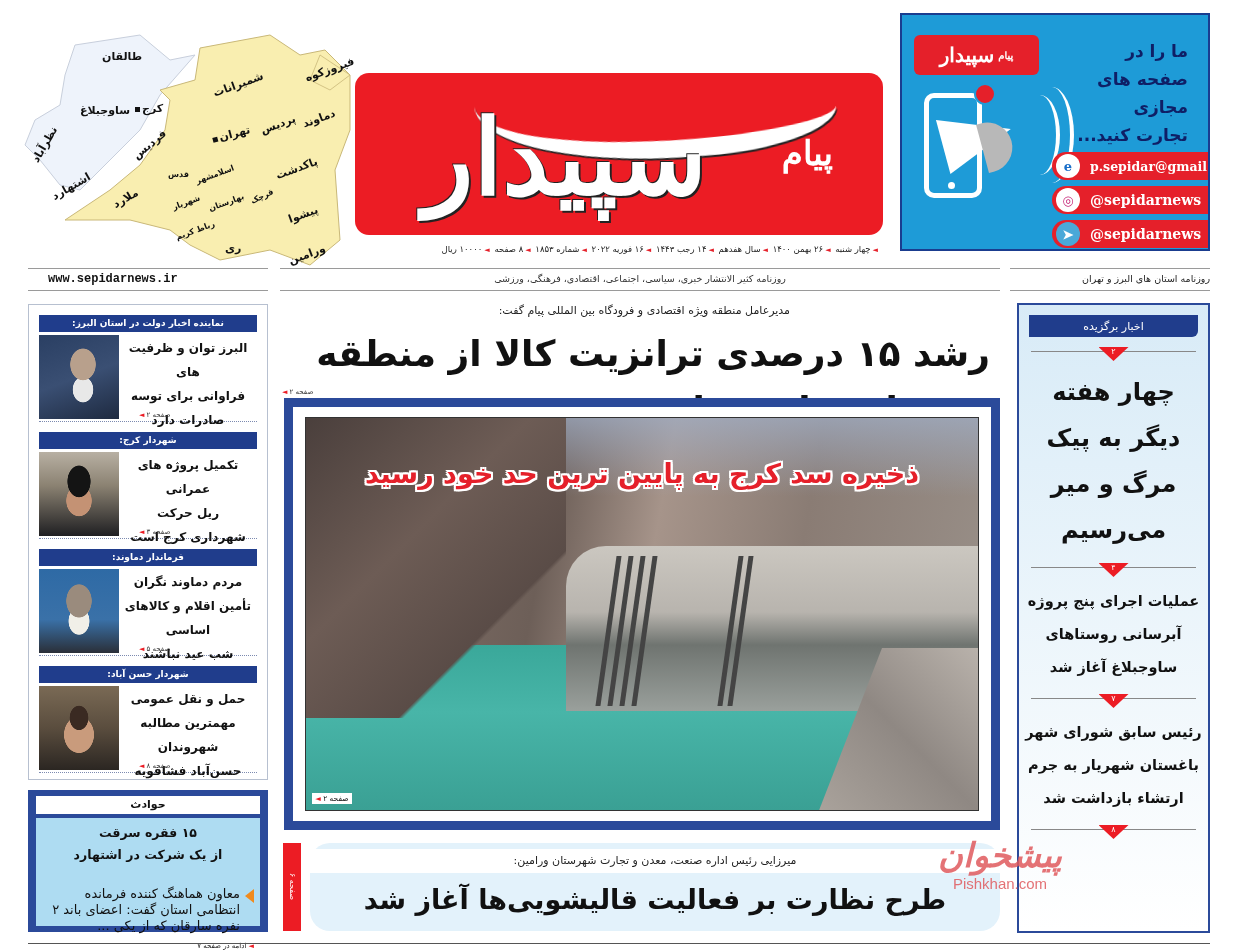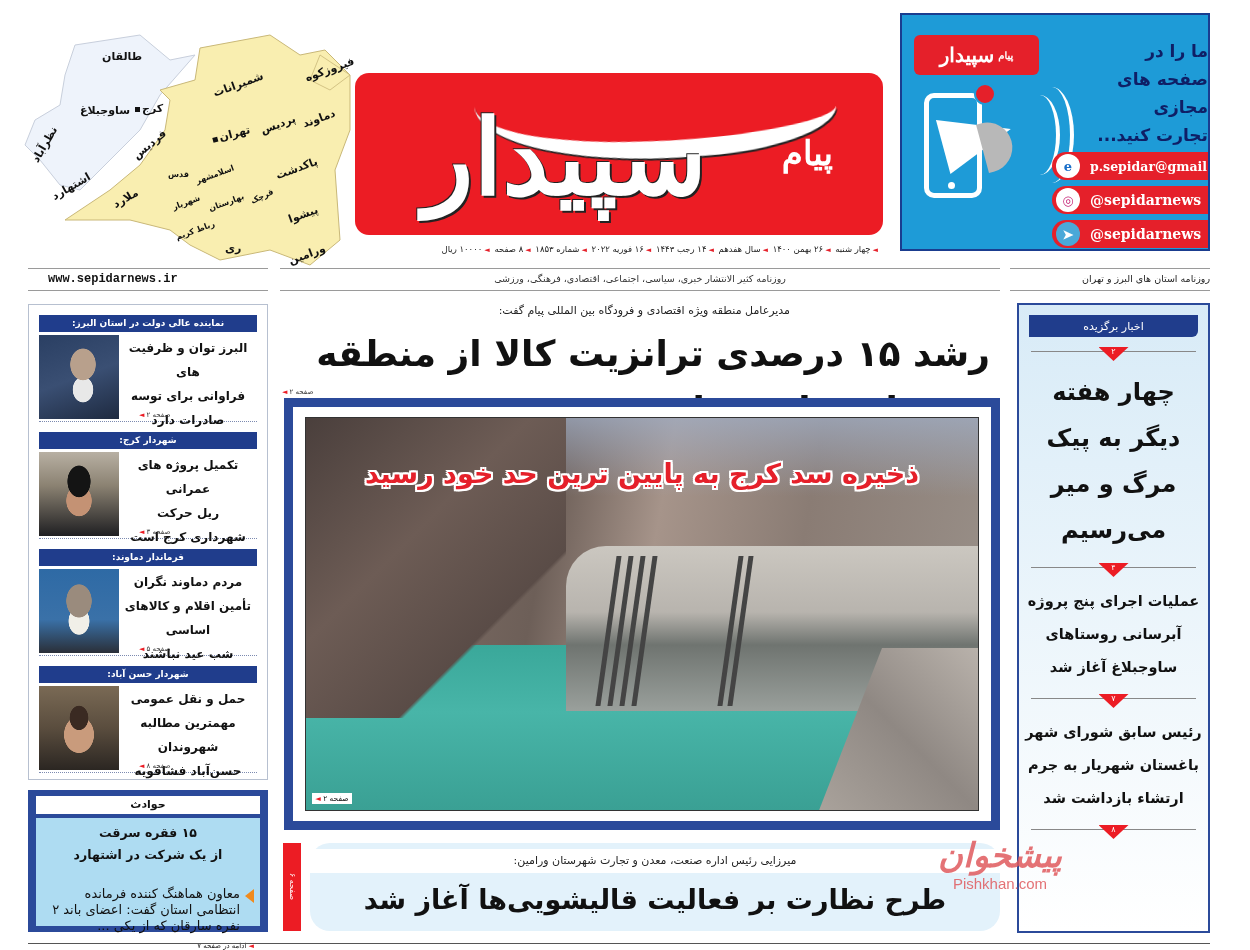--- a/index.html
+++ b/index.html
@@ -4,21 +4,21 @@
   <style>
     * { box-sizing: border-box; margin: 0; padding: 0; }
     html, body { width: 1250px; height: 950px; overflow: hidden; background: #ffffff; }
     body { font-family: "DejaVu Sans", sans-serif; color: #111; position: relative; direction: rtl; }
     .abs { position: absolute; }
 
     
     .ad-box { left: 900px; top: 13px; width: 310px; height: 238px; background: #1e9bd7; border: 2px solid #1a3d8f; overflow: hidden; }
     .ad-logo { position: absolute; left: 12px; top: 20px; width: 125px; height: 40px; background: #e5202a; border-radius: 6px; color: #fff; font-family: "DejaVu Serif", serif; font-weight: bold; font-size: 20px; display: flex; align-items: center; justify-content: center; }
     .ad-logo small { font-size: 10px; margin-left: 4px; }
-    .ad-follow { position: absolute; right: 0; top: 22px; width: 150px; color: #0f1f66; font-weight: bold; font-size: 17px; line-height: 28px; text-align: right; }
+    .ad-follow { position: absolute; right: 20px; top: 22px; width: 150px; color: #0f1f66; font-weight: bold; font-size: 17px; line-height: 28px; text-align: right; }
     .ad-phone { position: absolute; left: 22px; top: 78px; width: 58px; height: 105px; border: 5px solid #fff; border-radius: 10px; }
     .ad-phone::after { content: ""; position: absolute; left: 19px; bottom: 4px; width: 7px; height: 7px; border-radius: 50%; background: #fff; }
     .ad-dot { position: absolute; left: 72px; top: 68px; width: 22px; height: 22px; border-radius: 50%; background: #e5202a; border: 2px solid #1e9bd7; }
     .ad-horn { position: absolute; left: 40px; top: 95px; width: 0; height: 0; border-top: 28px solid transparent; border-bottom: 28px solid transparent; border-left: 70px solid #fff; transform: rotate(-15deg); }
     .ad-horn-inner { position: absolute; left: 80px; top: 105px; width: 30px; height: 50px; background: #b8b8b8; border-radius: 0 25px 25px 0; transform: rotate(-15deg); }
     .ad-waves { position: absolute; left: 118px; top: 80px; width: 40px; height: 80px; border-right: 4px solid #fff; border-radius: 50%; }
     .ad-waves.w2 { left: 128px; top: 72px; width: 44px; height: 96px; }
     .ad-row { position: absolute; left: 150px; width: 160px; height: 28px; background: #e5202a; border-radius: 14px 0 0 14px; color: #fff; font-family: "DejaVu Serif", serif; font-weight: bold; font-size: 12.5px; display: flex; align-items: center; direction: ltr; padding-left: 4px; }
     .ad-row .ico { width: 24px; height: 24px; border-radius: 50%; background: #fff; flex: 0 0 24px; margin-right: 10px; display: flex; align-items: center; justify-content: center; font-size: 13px; font-weight: bold; }
     .ad-row.r1 { top: 137px; }
@@ -211,21 +211,21 @@
     <span>@sepidarnews</span>
   </div>
   <div class="ad-row r3">
     <span class="ico tg">➤</span>
     <span>@sepidarnews</span>
   </div>
 </div>
 
 <div class="abs leftbox">
   <div class="lb-item" style="top:10px">
-    <div class="lb-head">نماینده عالی دولت در استان البرز:</div>
+    <div class="lb-head">نماینده اخبار دولت در استان البرز:</div>
     <div class="lb-body lb-dots">
       <div class="lb-photo photo-1"></div>
       <div class="lb-text">
         <div>البرز توان و ظرفیت های</div>
           <div>فراوانی برای توسه</div>
           <div>صادرات دارد</div>
       </div>
       <div class="lb-page">صفحه ۲</div>
     </div>
   </div>

